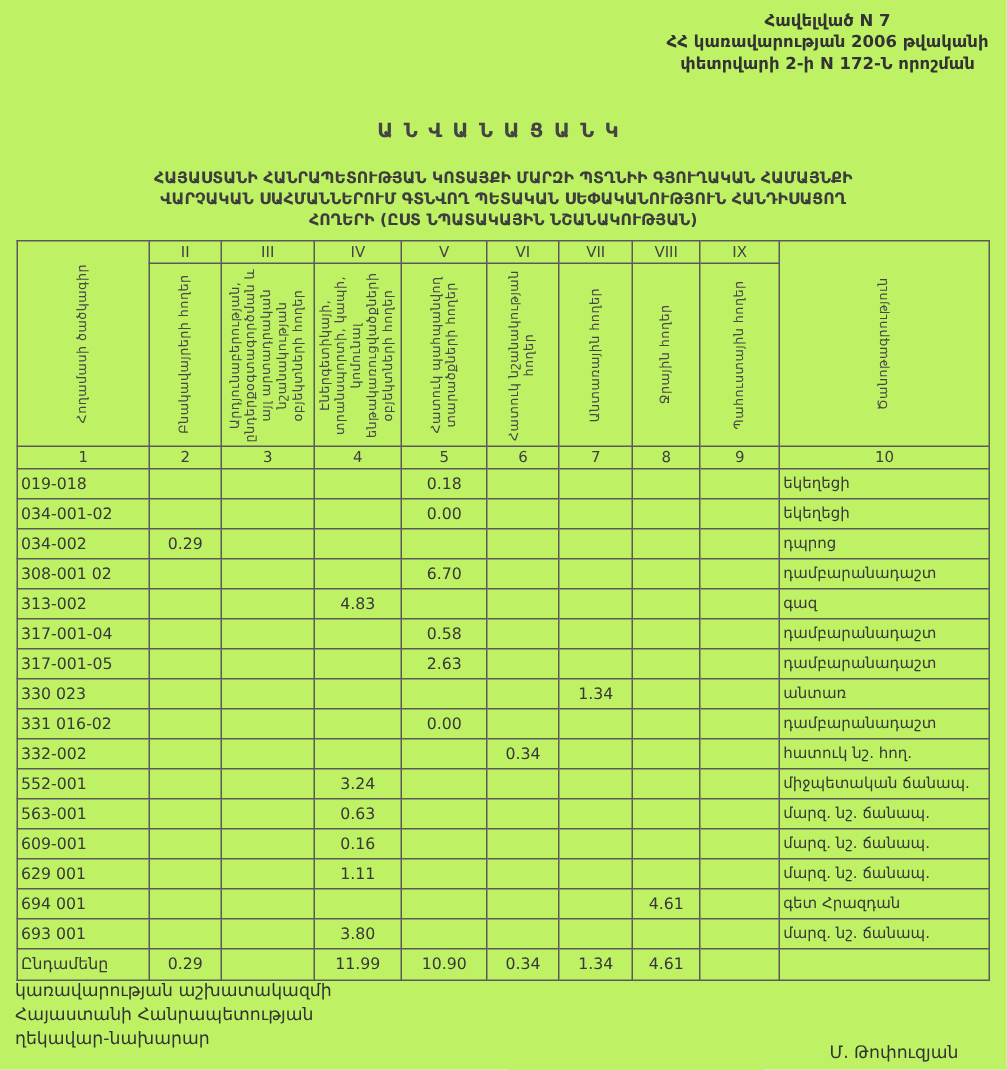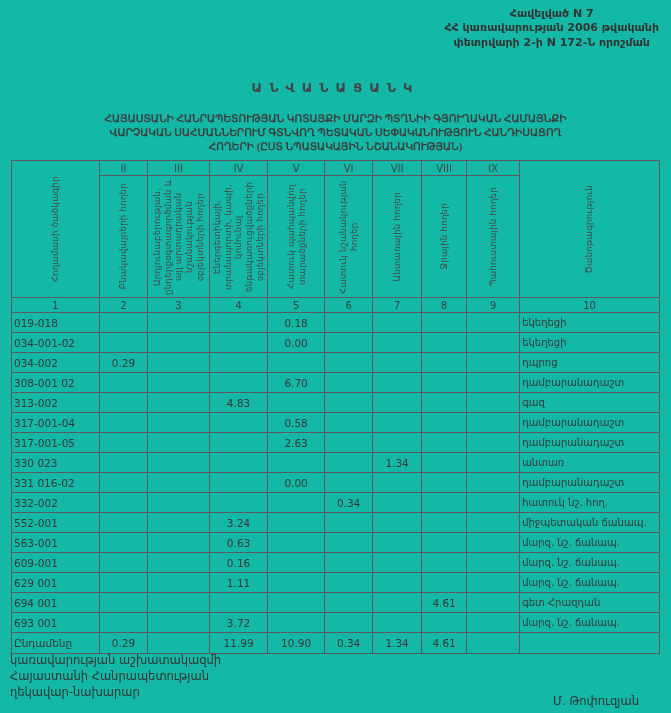--- a/index.html
+++ b/index.html
@@ -1,23 +1,23 @@
 <!DOCTYPE html>
 <html><head>
 <meta charset="utf-8">
 <style>
   html,body{margin:0;padding:0;background:#e8e8e8;}
-  .page{position:relative;width:671px;height:713px;background:#14b8a6;overflow:hidden;
+  .page{position:relative;width:671px;height:713px;background:#bef264;overflow:hidden;
         font-family:"DejaVu Sans",sans-serif;color:#3a3a3a;}
   .hdr-right{position:absolute;top:7px;right:12px;text-align:center;font-weight:bold;
              font-size:11px;line-height:1.3;color:#333;}
   .doc-title{position:absolute;top:80px;left:0;width:100%;text-align:center;font-weight:bold;
              font-size:13px;letter-spacing:7px;color:#444;}
   .doc-subtitle{position:absolute;top:112px;left:16px;width:639px;text-align:center;
-                font-weight:bold;font-size:10.5px;line-height:1.35;color:#3d3d3d;font-family:Liberation Serif, serif;}
+                font-weight:bold;font-size:10.5px;line-height:1.35;color:#3d3d3d;}
   table.land{position:absolute;top:160px;left:11px;border-collapse:collapse;table-layout:fixed;}
   table.land td,table.land th{border:1px solid #5a5a5a;padding:0 2px;font-weight:normal;
                 overflow:hidden;}
   .roman{height:14px;font-size:10px;text-align:center;color:#444;}
   .vhead{vertical-align:middle;text-align:center;}
   .vhead .vt{writing-mode:vertical-rl;transform:rotate(180deg);margin:0 auto;
              font-size:8.5px;line-height:1.25;max-height:118px;letter-spacing:0.3px;
              color:#474747;text-align:center;}
   .numrow td{height:14px;font-size:10px;text-align:center;color:#3f3f3f;}
   .body-row td{height:19px;font-size:10.5px;color:#383838;}
@@ -296,21 +296,21 @@
           <td class="num"></td>
           <td class="num"></td>
           <td class="num">4.61</td>
           <td class="num"></td>
           <td class="note">գետ Հրազդան</td>
         </tr>
         <tr class="body-row">
           <td class="code">693 001</td>
           <td class="num"></td>
           <td class="num"></td>
-          <td class="num">3.72</td>
+          <td class="num">3.80</td>
           <td class="num"></td>
           <td class="num"></td>
           <td class="num"></td>
           <td class="num"></td>
           <td class="num"></td>
           <td class="note">մարզ. նշ. ճանապ.</td>
         </tr>
         <tr class="body-row total-row">
           <td class="code">Ընդամենը</td>
           <td class="num">0.29</td>

